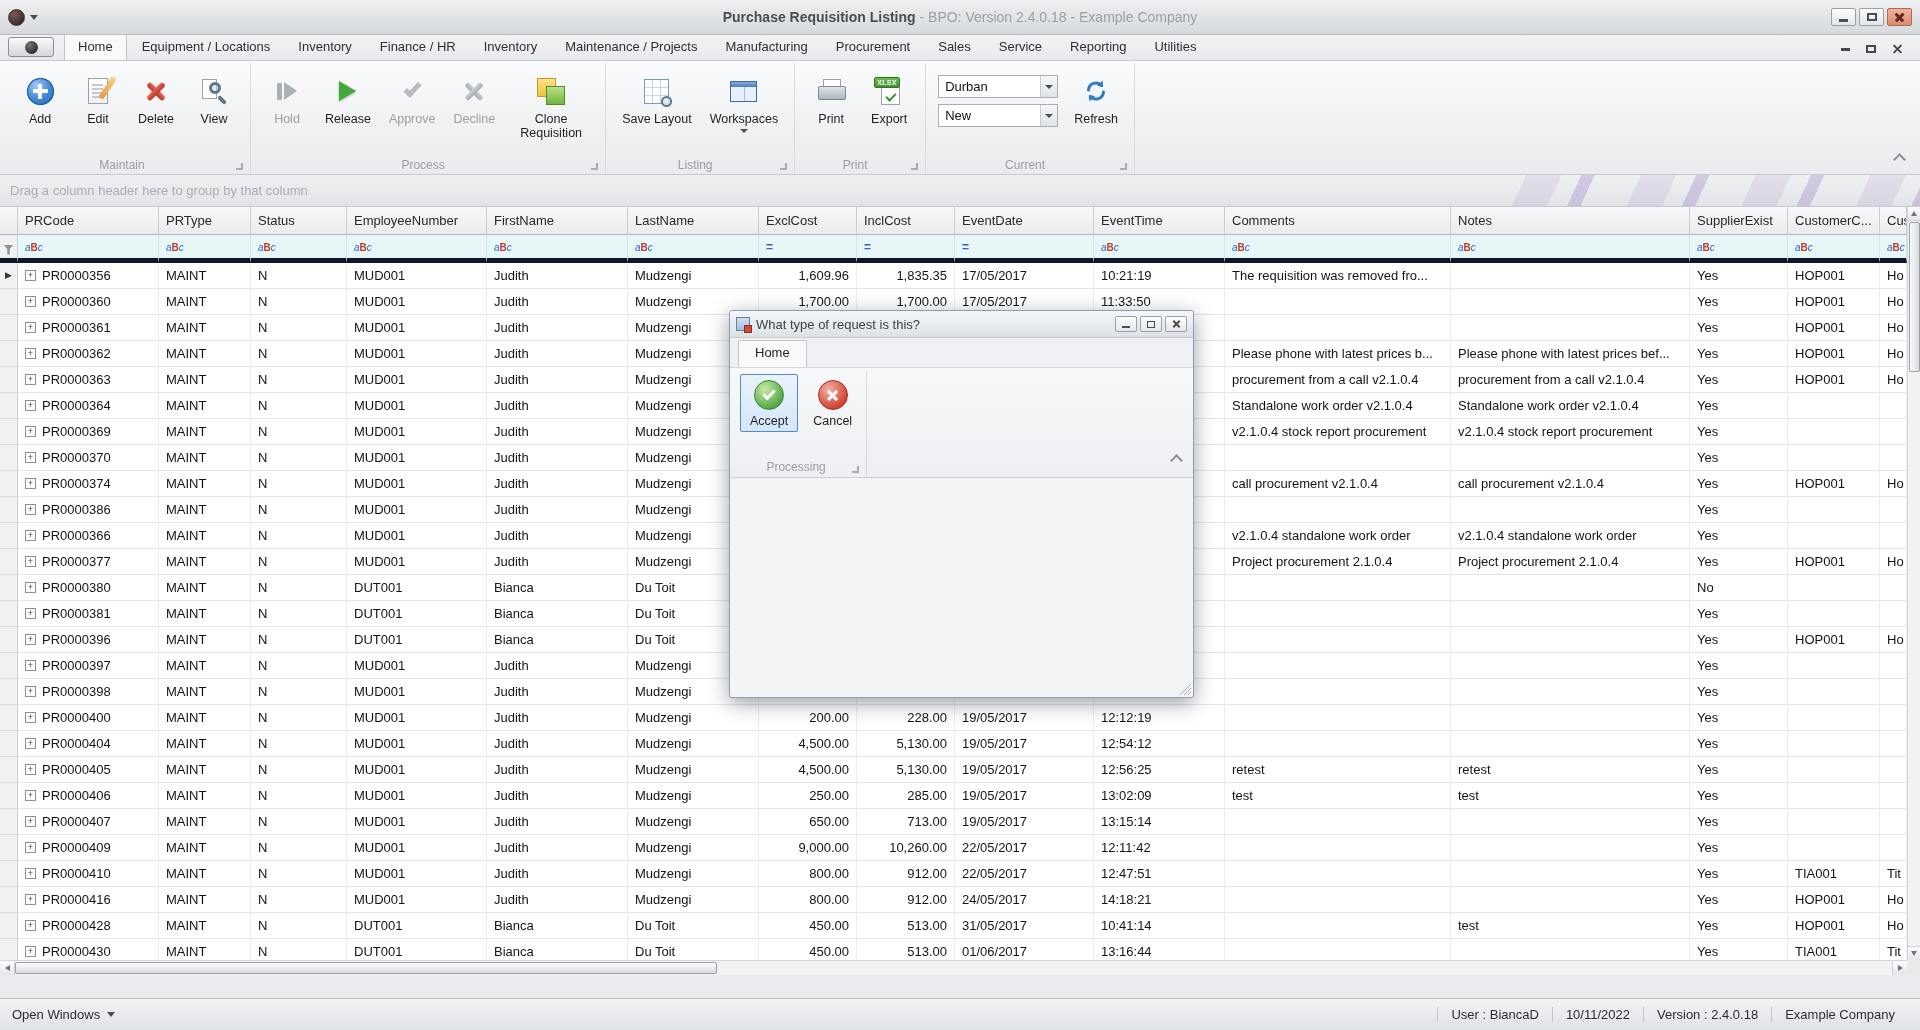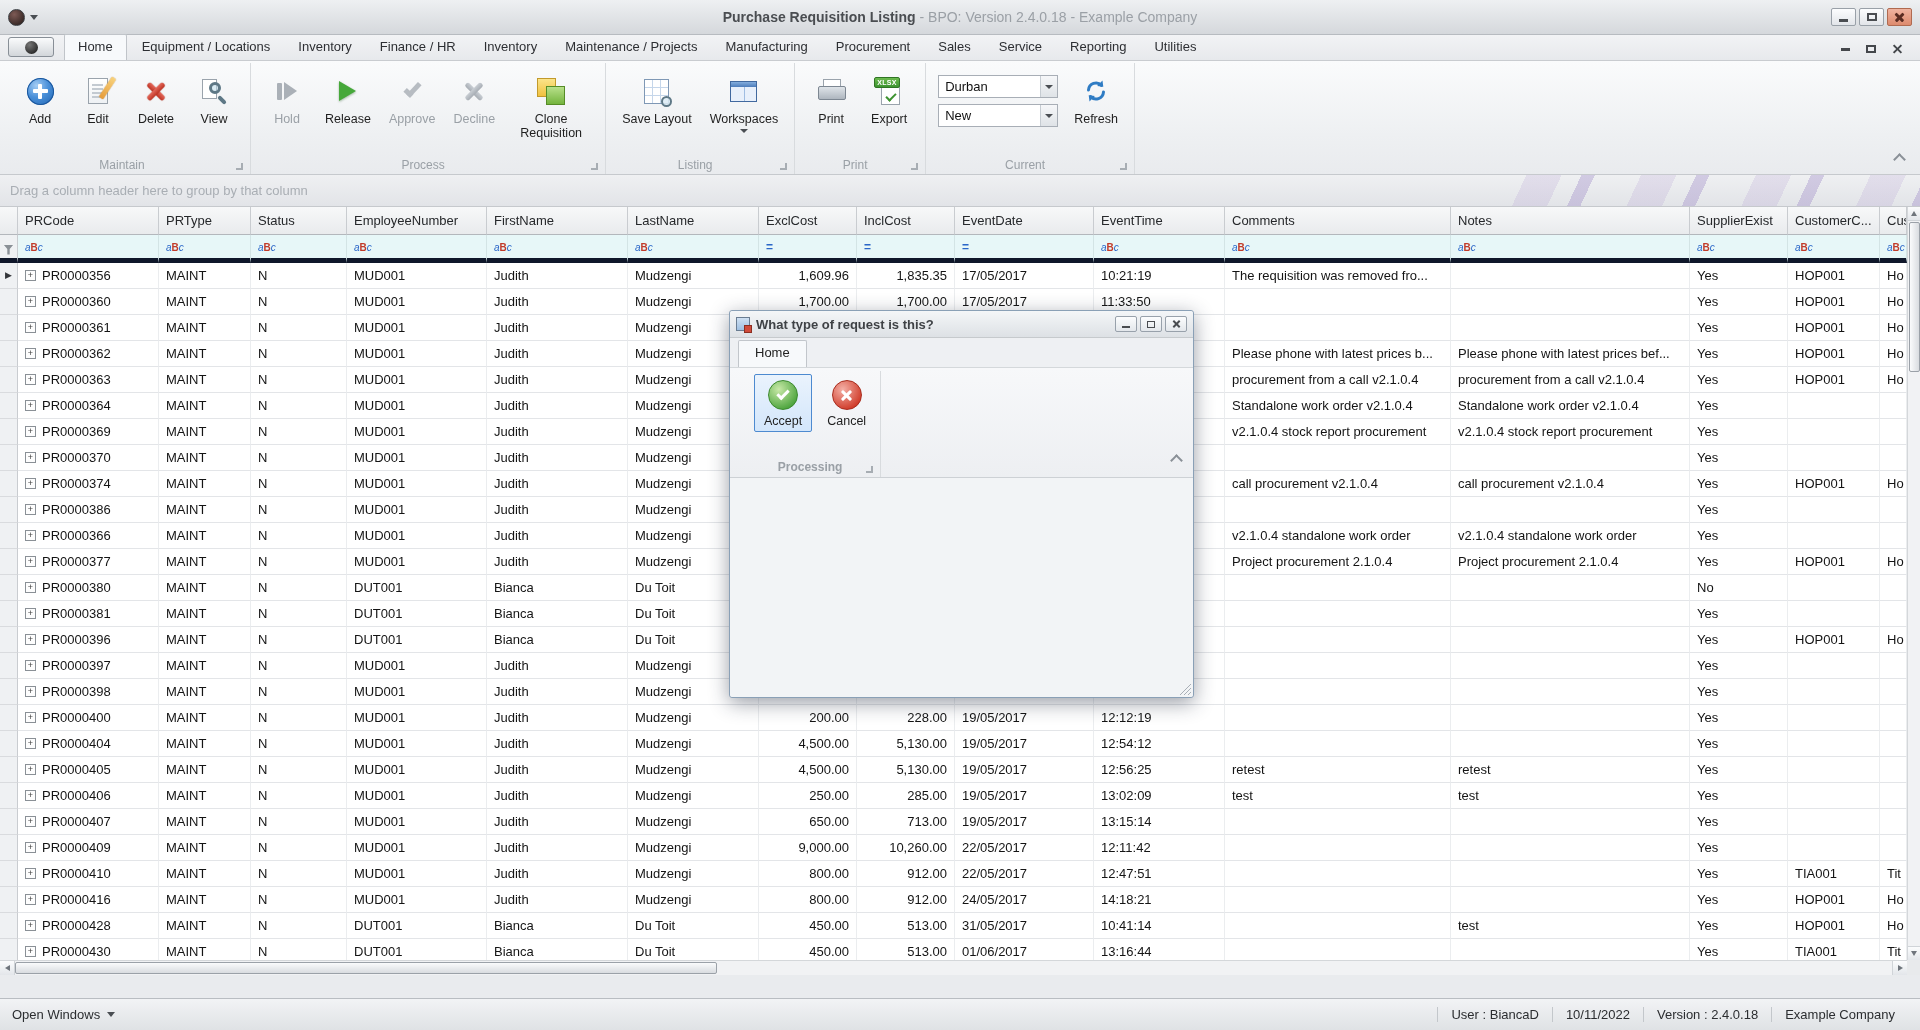--- a/index.html
+++ b/index.html
@@ -171,34 +171,34 @@
   .sb-seg { padding: 0 13px; border-left: 1px solid #c3c7cb; white-space: nowrap; }
 
   
   .dialog { position: absolute; left: 729px; top: 310px; width: 465px; height: 388px;
     background: #f0f2f4; border: 1px solid #8aa0b6; border-radius: 3px; z-index: 40;
     box-shadow: 0 5px 20px rgba(30,40,60,.45); display: flex; flex-direction: column; }
   .dlg-title { height: 27px; background: linear-gradient(#f4f6f8, #dde1e5); border-bottom: 1px solid #c6cacd;
     display: flex; align-items: center; padding: 0 6px; gap: 6px; border-radius: 3px 3px 0 0; }
   .dlg-ico { width: 14px; height: 14px; border: 1px solid #6a7d92; background: linear-gradient(#cfe0f2, #9fc0e2); position: relative; flex: none; }
   .dlg-ico::after { content: ""; position: absolute; right: -3px; bottom: -3px; width: 6px; height: 6px; background: #d04a3a; border: 1px solid #8c2f22; }
-  .dlg-title-text { font-weight: bold; color: #3f4246; font-size: 13px; flex: 1; white-space: nowrap; overflow: hidden; }
+  .dlg-title-text { font-weight: normal; color: #3f4246; font-size: 13px; flex: 1; white-space: nowrap; overflow: hidden; }
   .dlg-btn3 { display: flex; gap: 3px; }
   .dbtn { width: 22px; height: 16px; border: 1px solid #98a1ab; border-radius: 2px; background: linear-gradient(#fcfdfe, #e3e7eb); display: flex; align-items: center; justify-content: center; }
   .gl-min2 { width: 8px; height: 2px; background: #4a4d51; margin-top: 6px; }
   .gl-max2 { width: 8px; height: 7px; border: 1.5px solid #4a4d51; }
   .gl-x2 { position: relative; width: 9px; height: 9px; }
   .gl-x2::before, .gl-x2::after { content: ""; position: absolute; left: 0; top: 3.5px; width: 9px; height: 2px; background: #4a4d51; }
   .gl-x2::before { transform: rotate(45deg); } .gl-x2::after { transform: rotate(-45deg); }
   .dlg-tabs { height: 30px; background: #eef0f3; display: flex; align-items: flex-end; padding: 0 8px; border-bottom: 1px solid #d4d8db; }
   .dlg-tab { padding: 4px 16px 7px; background: #f7f9fb; border: 1px solid #c2c6cb; border-bottom: none; border-radius: 2px 2px 0 0; font-size: 13px; color: #222; }
-  .dlg-ribbon { height: 110px; background: linear-gradient(#f7f8fa, #edeff2); display: flex; position: relative; padding: 3px 4px 0 20px; border-bottom: 1px solid #cdd1d5; }
+  .dlg-ribbon { height: 110px; background: linear-gradient(#f7f8fa, #edeff2); display: flex; position: relative; padding: 3px 4px 0 6px; border-bottom: 1px solid #cdd1d5; }
   .dlg-group { display: flex; flex-direction: column; border-right: 1px solid #d8dbde; padding: 0 4px; }
   .dlg-group-body { flex: 1; display: flex; gap: 5px; align-items: flex-start; padding-top: 3px; }
-  .dlg-grplabel { height: 18px; display: flex; align-items: center; justify-content: center; color: #9aa0a6; font-size: 12px; position: relative; padding: 0 16px 2px 6px; font-weight: bold; }
+  .dlg-grplabel { height: 18px; display: flex; align-items: center; justify-content: center; color: #9aa0a6; font-size: 12px; position: relative; padding: 0 16px 2px 6px; }
   .dlg-bigbtn { display: flex; flex-direction: column; align-items: center; gap: 4px; padding: 5px 9px 3px; border: 1px solid transparent; border-radius: 2px; font-size: 12.5px; color: #1f1f1f; }
   .dlg-bigbtn.hot { border-color: #4d8ad0; background: linear-gradient(#eaf3fd, #d3e6fb); }
   .cir { width: 30px; height: 30px; border-radius: 50%; display: flex; align-items: center; justify-content: center; }
   .cir.green { background: radial-gradient(circle at 35% 30%, #c8e9a8, #4ba33c 78%); border: 1px solid #3c8a2e; }
   .cir.red { background: radial-gradient(circle at 35% 30%, #f4b0a6, #cf3a28 78%); border: 1px solid #a82c1d; }
   .wcheck { width: 12px; height: 7px; border-left: 3px solid #fff; border-bottom: 3px solid #fff; transform: rotate(-45deg); margin-bottom: 4px; }
   .wx { position: relative; width: 13px; height: 13px; }
   .wx::before, .wx::after { content: ""; position: absolute; left: 0; top: 5px; width: 13px; height: 3px; background: #fff; border-radius: 1px; }
   .wx::before { transform: rotate(45deg); } .wx::after { transform: rotate(-45deg); }
   .dlg-collapse { position: absolute; right: 12px; bottom: 12px; }

